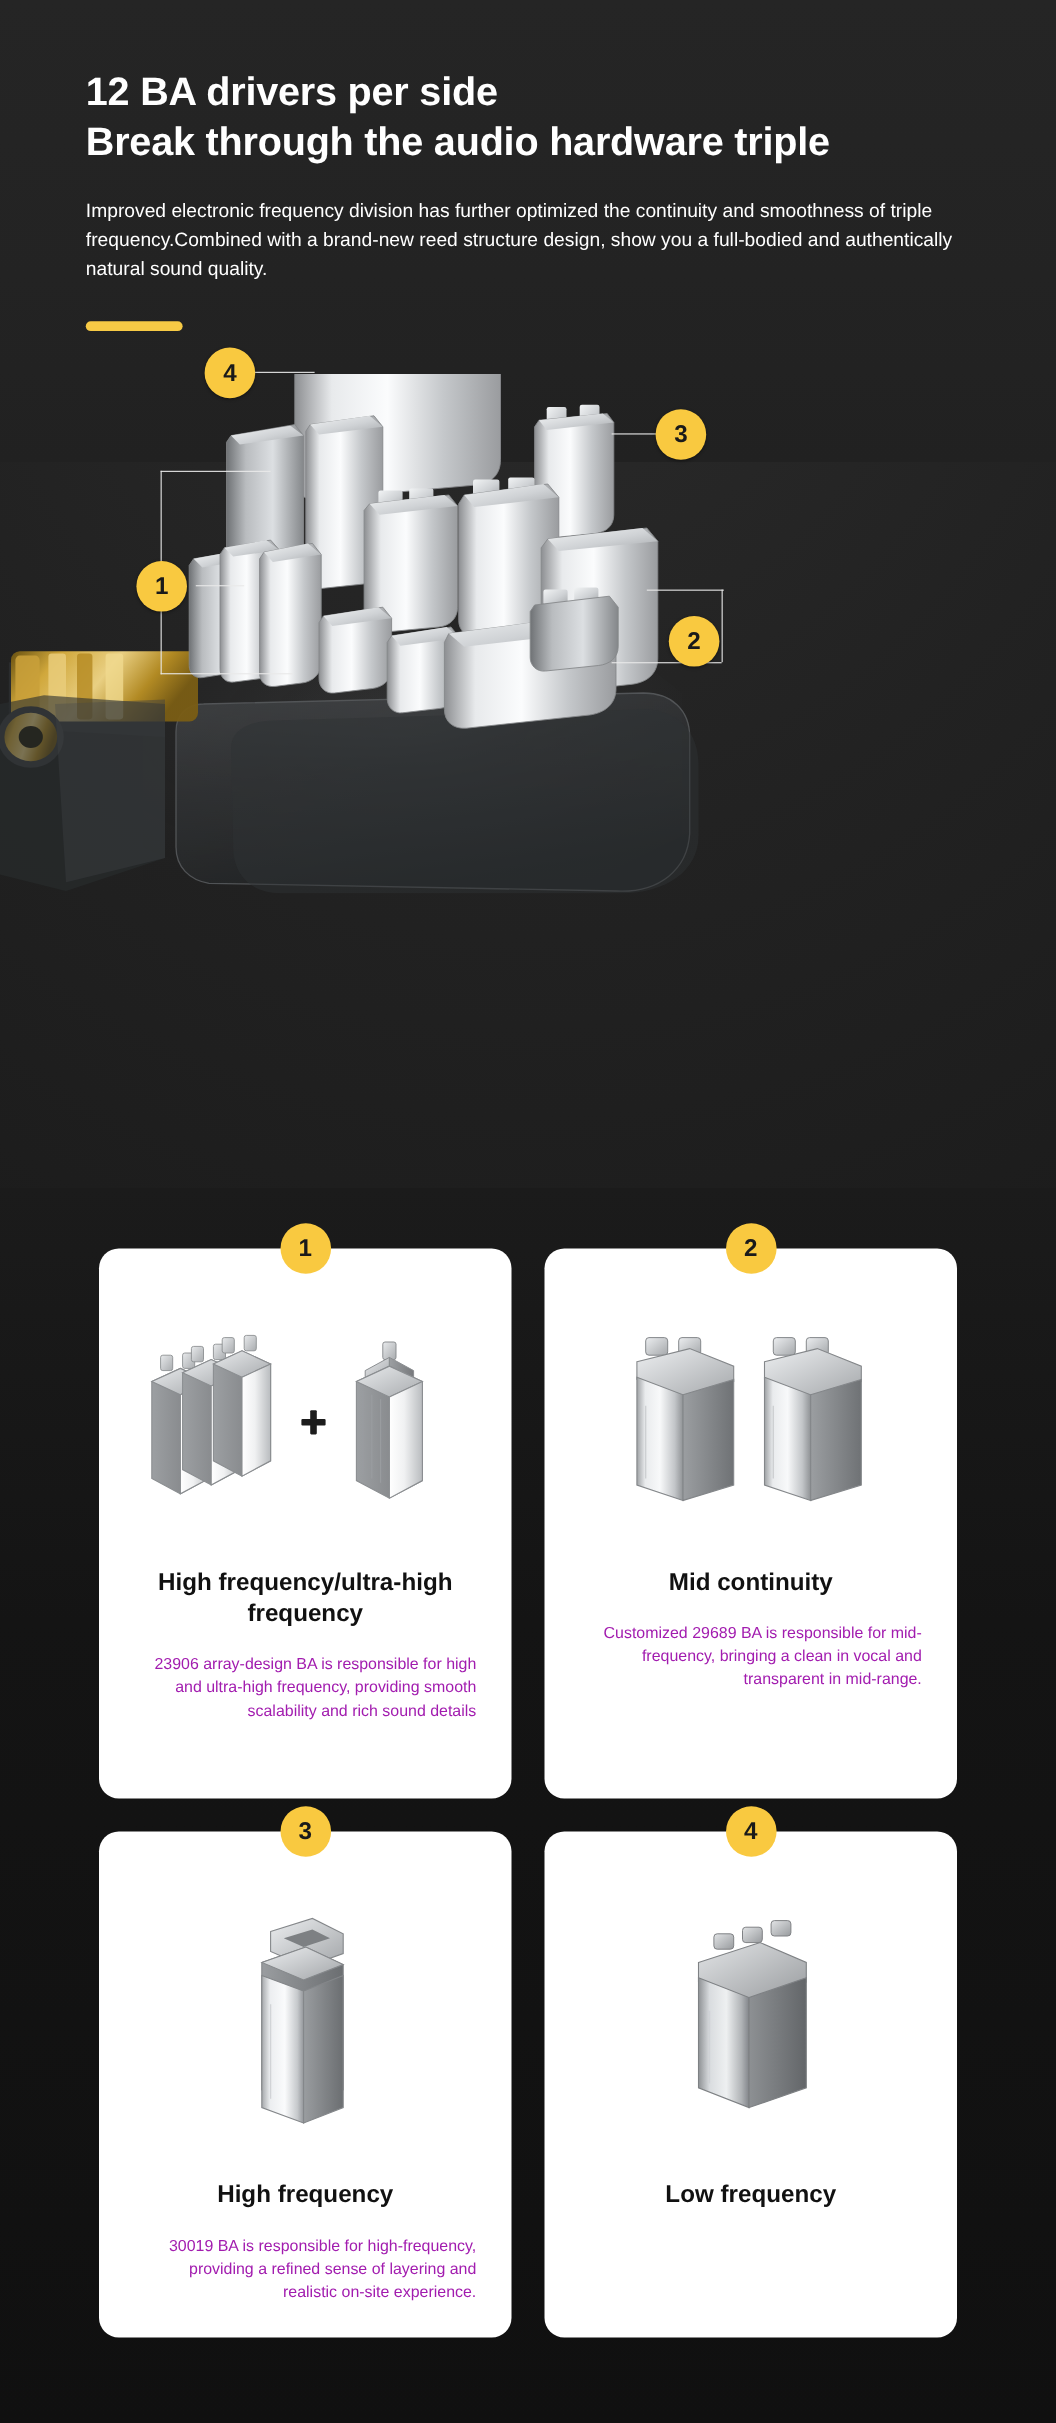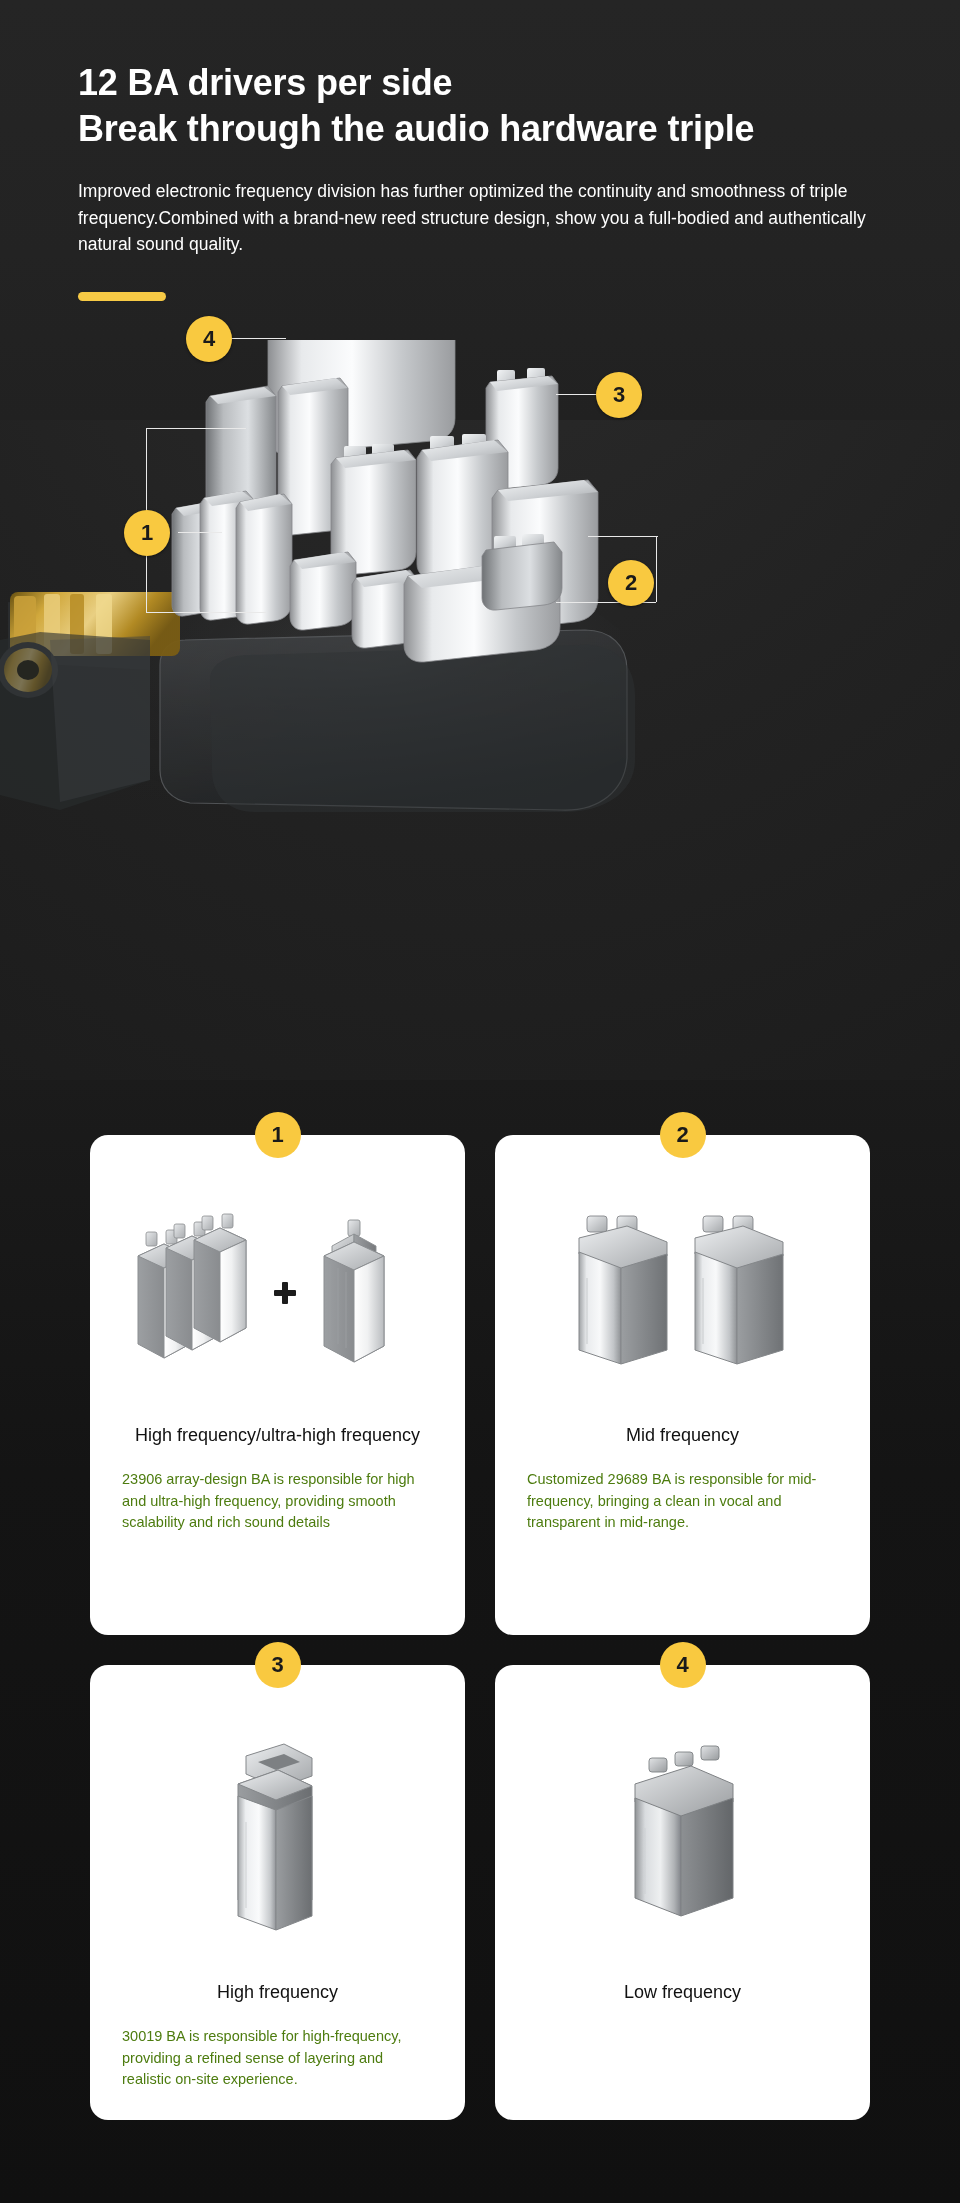--- a/index.html
+++ b/index.html
@@ -162,31 +162,31 @@
     display: flex;
     align-items: center;
     justify-content: center;
     margin-top: 4px;
   }
   .card.short .card-art { height: 250px; }
 
   .card-title {
     margin-top: 24px;
     color: #111111;
-    font-size: 18px;
-    font-weight: 400;
+    font-size: 22px;
+    font-weight: 700;
     text-align: center;
     line-height: 1.3;
   }
   .card-desc {
     margin-top: 22px;
-    color: #4d7c0f;
+    color: #a21caf;
     font-size: 14.5px;
     line-height: 1.46;
-    text-align: left;
+    text-align: right;
     width: 100%;
     padding: 0 6px;
   }
   .card.short .card-desc { }
   .card.short .card-title { margin-top: 16px; }
 </style>
 </head>
 <body>
 
 <div class="page">
@@ -495,21 +495,21 @@
             <g transform="translate(128,18)">
               <rect x="22" y="0" width="20" height="16" rx="3" fill="url(#c2t)" stroke="#84878a" stroke-width="0.9"></rect>
               <rect x="52" y="0" width="20" height="16" rx="3" fill="url(#c2t)" stroke="#84878a" stroke-width="0.9"></rect>
               <path d="M14 22 L62 10 L102 26 L102 40 L56 54 L14 38 Z" fill="url(#c2t)" stroke="#84878a" stroke-width="1"></path>
               <path d="M14 36 L56 52 L56 148 L14 134 Z" fill="url(#c2f)" stroke="#84878a" stroke-width="1"></path>
               <path d="M56 52 L102 38 L102 134 L56 148 Z" fill="url(#c2s)" stroke="#84878a" stroke-width="1"></path>
               <path d="M22 62 L22 128" stroke="#b9bcbf" stroke-width="1.2" opacity="0.6"></path>
             </g>
           </svg>
         </div>
-        <div class="card-title">Mid frequency</div>
+        <div class="card-title">Mid continuity</div>
         <div class="card-desc">Customized 29689 BA is responsible for mid-frequency, bringing a clean in vocal and transparent in mid-range.</div>
       </div>
     </div>
 
     <div class="card-row">
 
       <div class="card short">
         <div class="card-badge">3</div>
         <div class="card-art">
           <svg width="180" height="200" viewBox="0 0 180 200">

